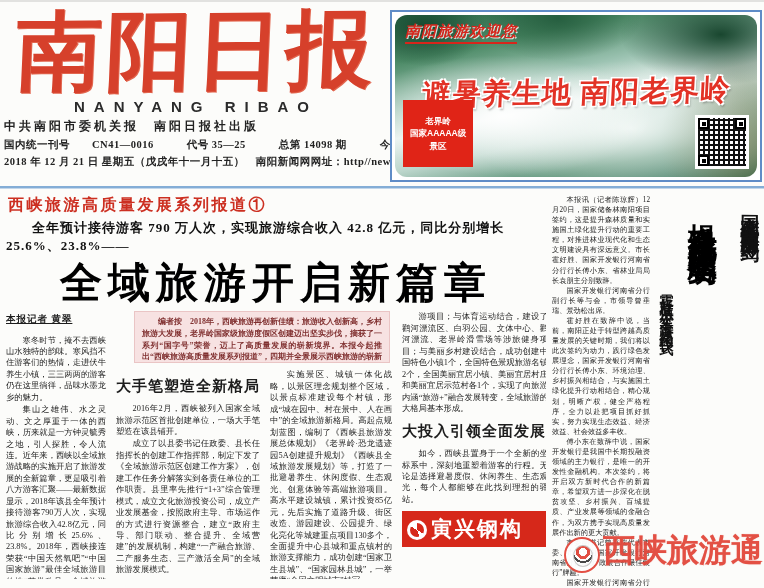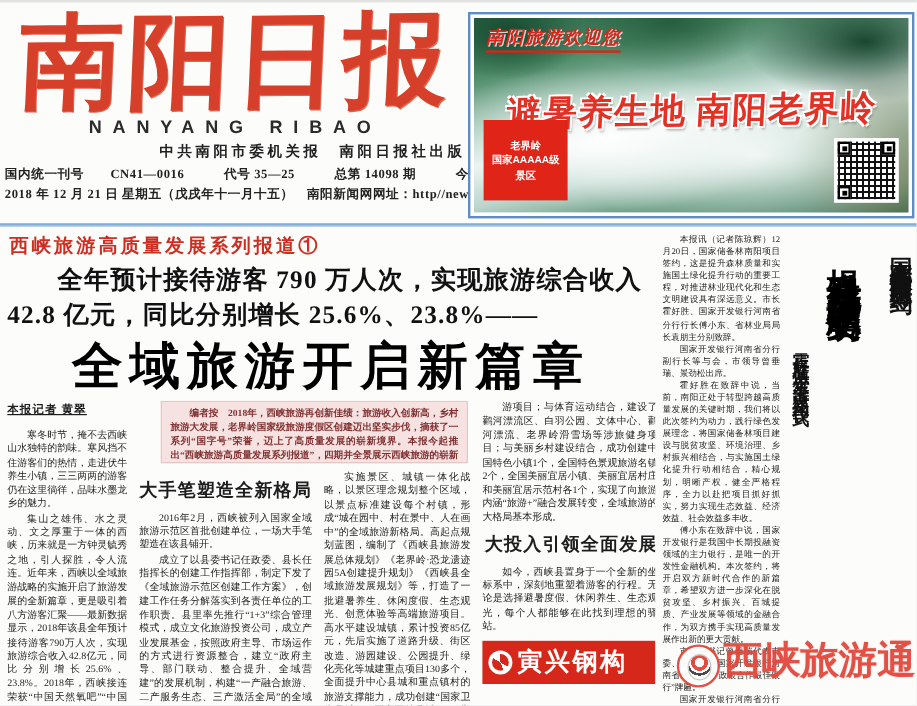--- a/index.html
+++ b/index.html
@@ -17,21 +17,21 @@
     font-family:"Liberation Serif","DejaVu Serif",serif;
     font-weight:900; font-size:86px; line-height:1.02; letter-spacing:4px;
     color:#d6402b; text-align:center; transform:skewX(-3deg) rotate(-0.5deg);
     text-shadow:1px 1px 0 #e2664f;
   }
   .logo-pinyin {
     margin-top:2px; text-align:center; font-family:"Liberation Sans",sans-serif;
     font-weight:700; font-size:15px; letter-spacing:9px; color:#2b2b2b;
   }
   .publisher {
-    margin-top:3px; text-align:right; font-weight:700; font-size:12px;
+    margin-top:3px; text-align:left; font-weight:700; font-size:12px;
     letter-spacing:3px; color:#222;
   }
   .issue-info, .date-info {
     margin-top:3px; font-weight:700; font-size:10.5px; color:#222;
     letter-spacing:0.5px; white-space:nowrap;
   }
   
   .ad-banner {
     position:absolute; right:2px; top:8px; width:372px; height:172px;
     border:2px solid #5f8cc7; background:#fff; padding:3px;
@@ -39,20 +39,21 @@
   .ad-photo {
     position:relative; width:100%; height:100%; overflow:hidden;
     background:
       radial-gradient(90px 55px at 8% 8%, rgba(20,70,45,.95), rgba(20,70,45,0) 70%),
       radial-gradient(140px 70px at 90% 12%, rgba(18,64,40,.95), rgba(18,64,40,0) 72%),
       radial-gradient(120px 60px at 45% 2%, rgba(30,85,55,.8), rgba(30,85,55,0) 70%),
       radial-gradient(200px 80px at 30% 62%, rgba(255,255,255,.95), rgba(255,255,255,0) 75%),
       radial-gradient(220px 90px at 65% 70%, rgba(245,250,248,.9), rgba(245,250,248,0) 75%),
       radial-gradient(110px 120px at 96% 78%, rgba(110,120,80,.9), rgba(110,120,80,0) 75%),
       linear-gradient(168deg,#2e6b4c 0%,#4c8a66 20%,#9cc3b2 38%,#e8f1ee 52%,#bcd6cc 66%,#5c9378 82%,#35705a 100%);
+    border-radius: 12px;
   }
   .ad-welcome {
     position:absolute; top:7px; left:10px; color:#d8251b;
     font-family:"Liberation Sans",sans-serif; font-weight:700; font-style:italic;
     font-size:15px; letter-spacing:1px; padding-bottom:1px;
     border-bottom:2.5px solid #d8251b;
     text-shadow:1px 1px 0 rgba(255,255,255,.8);
   }
   .ad-slogan {
     position:absolute; top:58px; left:0; width:100%; text-align:center;
@@ -81,21 +82,21 @@
   
   .blue-rule { height:3px; background:#84add6; border-bottom:1px solid #c2d6ea; }
   
   .main { display:flex; height:398px; padding:4px 2px 0 6px; }
   .left-article { width:540px; flex:0 0 540px; }
   .series-title {
     color:#cc2f21; font-family:"Liberation Sans",sans-serif; font-weight:700;
     font-size:16px; letter-spacing:2.5px; margin:2px 0 3px 2px;
   }
   .subhead {
-    font-weight:700; font-size:21px; line-height:1.4; letter-spacing:1px;
+    font-weight:700; font-size:13px; line-height:1.4; letter-spacing:1px;
     text-indent:2em; color:#111; padding-right:4px;
   }
   .main-headline {
     text-align:center; font-weight:900; font-size:42px; letter-spacing:6px;
     color:#000; margin:6px 0 6px 0; line-height:1.05;
     font-family:"Liberation Serif","DejaVu Serif",serif;
   }
   .body-grid {
     position:relative; display:flex; gap:10px; height:268px; overflow:hidden;
     font-size:8.3px; line-height:1.38; text-align:justify; color:#1d1d1d;
@@ -110,21 +111,21 @@
     margin:2px 0 8px 0; letter-spacing:1px;
   }
   .editor-note {
     position:absolute; left:128px; top:0; width:256px; height:52px;
     background:#f7e2e2; border:1px solid #eac5c5; color:#803030;
     font-weight:700; font-size:8px; line-height:1.45; padding:4px 7px;
     text-align:justify; overflow:hidden; text-indent:2em;
   }
   .section-heading {
     font-weight:900; font-size:15px; letter-spacing:1px; text-indent:0;
-    text-align:right; margin:7px 0 6px 0; white-space:nowrap;
+    text-align:left; margin:7px 0 6px 0; white-space:nowrap;
     font-family:"Liberation Serif","DejaVu Serif",serif;
   }
   
   .steel-ad { margin:6px 0 4px 0; }
   .steel-ad-red { background:#d6281a; padding:4px 5px 3px 5px; }
   .steel-row1 { display:flex; align-items:center; gap:4px; }
   .steel-logo {
     width:20px; height:20px; border-radius:50%; background:#fff; flex:0 0 20px;
     position:relative; overflow:hidden;
   }
@@ -257,21 +258,21 @@
           </div>
 
         </div>
       </div>
     </section>
 
     <aside class="right-article">
       <div class="r-body">
         <p>本报讯（记者陈琼辉）12月20日，国家储备林南阳项目签约，这是提升森林质量和实施国土绿化提升行动的重要工程，对推进林业现代化和生态文明建设具有深远意义。市长霍好胜、国家开发银行河南省分行行长傅小东、省林业局局长袁朋主分别致辞。</p>
         <p>国家开发银行河南省分行副行长等与会，市领导曾垂瑞、景劲松出席。</p>
-        <p>霍好胜在致辞中说，当前，南阳正处于转型跨越高质量发展的关键时期，我们将以此次签约为动力，践行绿色发展理念，将国家储备林项目建设与脱贫攻坚、环境治理、乡村振兴相结合，与实施国土绿化提升行动相结合，精心规划，明晰产权，健全严格程序，全力以赴把项目抓好抓实，努力实现生态效益、经济效益、社会效益多丰收。</p>
+        <p>霍好胜在致辞中说，当前，南阳正处于转型跨越高质量发展的关键时期，我们将以此次签约为动力，践行绿色发展理念，国家开发银行河南省分行行长傅小东、环境治理、乡村振兴相结合，与实施国土绿化提升行动相结合，精心规划，明晰产权，健全严格程序，全力以赴把项目抓好抓实，努力实现生态效益、经济效益、社会效益多丰收。</p>
         <p>傅小东在致辞中说，国家开发银行是我国中长期投融资领域的主力银行，是唯一的开发性金融机构。本次签约，将开启双方新时代合作的新篇章，希望双方进一步深化在脱贫攻坚、乡村振兴、百城提质、产业发展等领域的金融合作，为双方携手实现高质量发展作出新的更大贡献。</p>
         <p>市委副书记曾垂瑞代表市委、市政府向国家开发银行河南省分行颁发“政银合作最佳银行”牌匾。</p>
         <p>国家开发银行河南省分行分别与南阳市国储林投资公司和邓州市国控国林建设公司签约。我市国家储备林项目建设总面积390万亩，总投资367亿元。目前，国家开发银行河南省分行已授信贷款115亿元，入冬以来已造林9万亩，项目推进取得明显成效。</p>
 
       </div>
       <div class="r-sub vertical">霍好胜傅小东等出席签约仪式</div>
       <div class="r-headline vertical">提升绿化品质建设生态文明</div>
       <div class="r-kicker vertical">国家储备林南阳项目签约</div>
 
       <div class="watermark">

